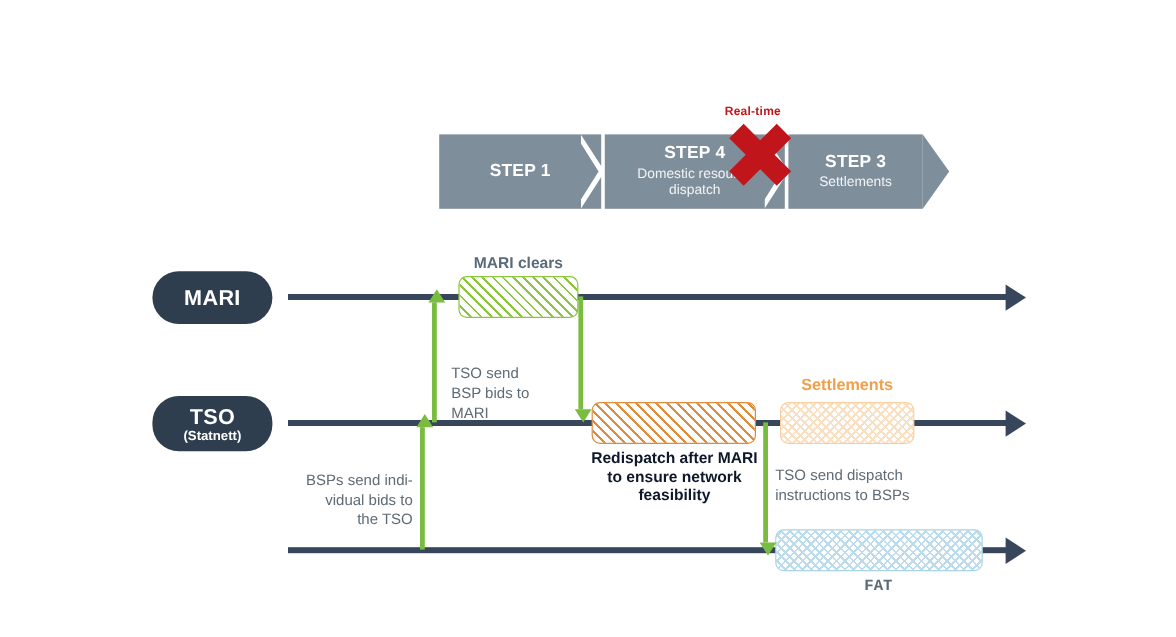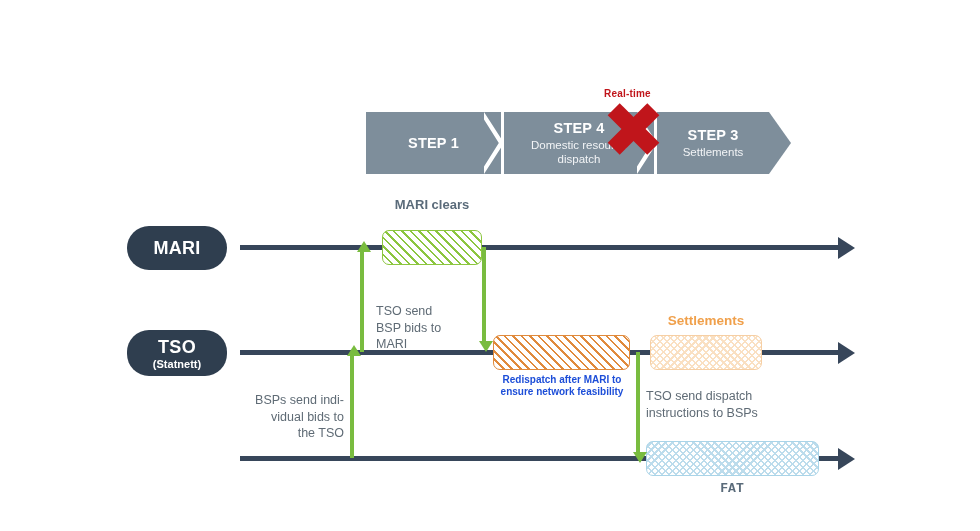--- a/index.html
+++ b/index.html
@@ -87,21 +87,21 @@
     background-image:
       repeating-linear-gradient(45deg,#bcdcec 0px,#bcdcec 1.6px,rgba(255,255,255,0) 1.6px,rgba(255,255,255,0) 5px),
       repeating-linear-gradient(-45deg,#bcdcec 0px,#bcdcec 1.6px,rgba(255,255,255,0) 1.6px,rgba(255,255,255,0) 5px);
   }
 
   
   .cap{position:absolute;text-align:center;font-weight:bold;line-height:1.2;}
   .cap-mari{font-size:13px;color:#5a6b7a;}
   .cap-settle{font-size:13.5px;color:#f0a04b;}
   .cap-fat{font-size:13px;color:#5a6b7a;}
-  .cap-redisp{font-size:10px;color:#1d4ed8;}
+  .cap-redisp{font-size:13px;color:#0f172a;}
 
   
   .garrow{position:absolute;width:4px;background:#79bc3f;}
   .ghead-up{position:absolute;width:0;height:0;
     border-left:7.5px solid transparent;border-right:7.5px solid transparent;
     border-bottom:11px solid #79bc3f;}
   .ghead-dn{position:absolute;width:0;height:0;
     border-left:7.5px solid transparent;border-right:7.5px solid transparent;
     border-top:11px solid #79bc3f;}
 
@@ -140,21 +140,21 @@
     <span class="b"></span>
   </div>
 
   <div class="pill" style="left:127px;top:226px;width:100px;height:44px;">
     <div class="p1">MARI</div>
   </div>
   <div class="tl" style="left:240px;top:245px;width:600px;"></div>
   <div class="tl-head" style="left:838px;top:236.5px;"></div>
 
   <div class="box box-green" style="left:382px;top:230px;width:100px;height:35px;"></div>
-  <div class="cap cap-mari" style="left:372px;top:197px;width:120px;">MARI clears</div>
+  <div class="cap cap-mari" style="left:372px;top:211px;width:120px;">MARI clears</div>
 
   <div class="pill" style="left:127px;top:330px;width:100px;height:46px;">
     <div class="p1">TSO</div>
     <div class="p2">(Statnett)</div>
   </div>
   <div class="tl" style="left:240px;top:350px;width:600px;"></div>
   <div class="tl-head" style="left:838px;top:341.5px;"></div>
 
   <div class="box box-orange" style="left:493px;top:335px;width:137px;height:35px;"></div>
   <div class="cap cap-redisp" style="left:489px;top:374px;width:146px;">Redispatch after MARI to ensure network feasibility</div>

